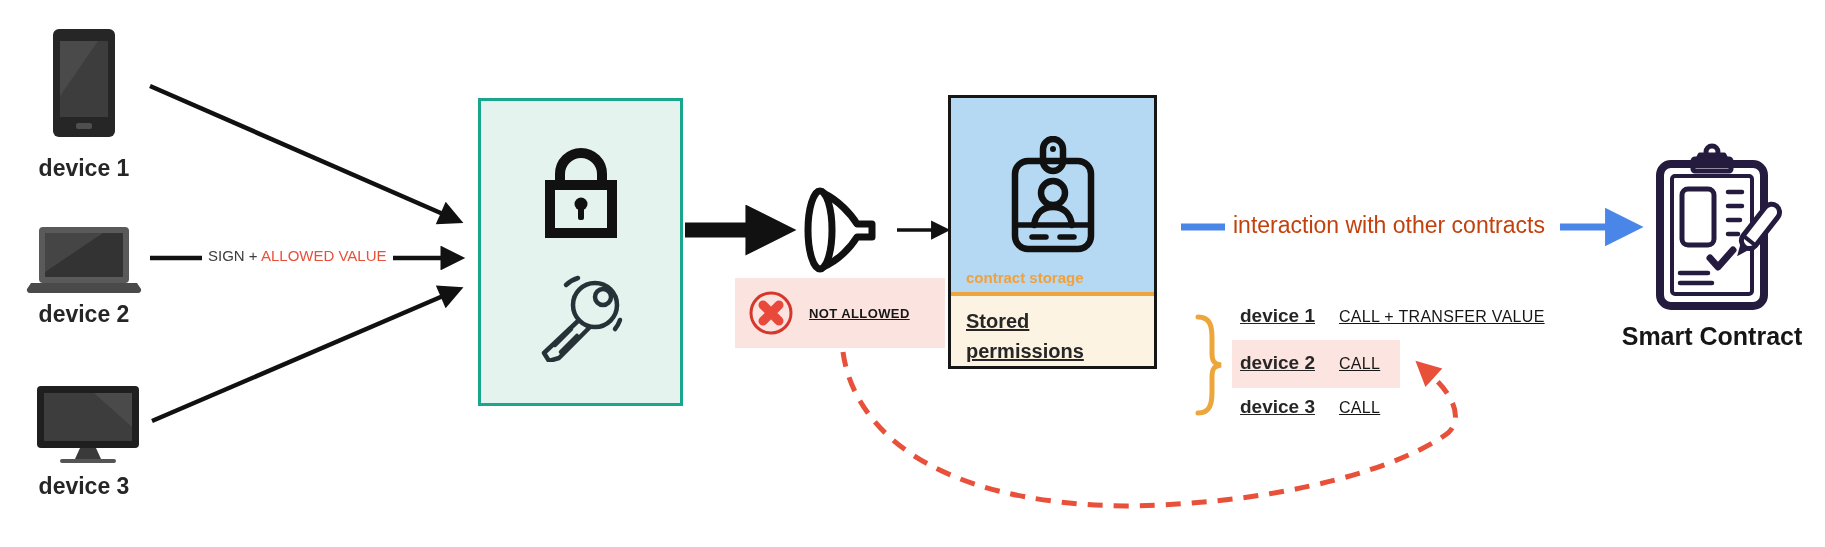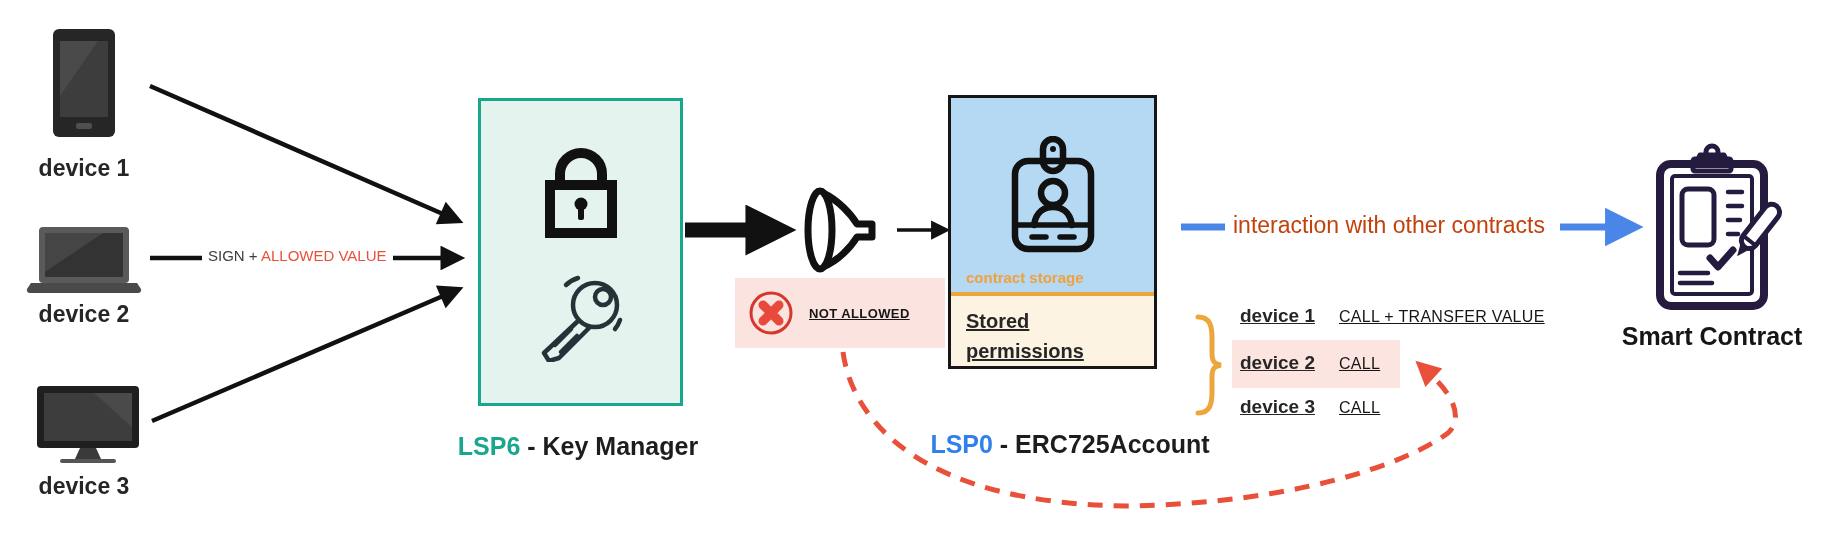--- a/index.html
+++ b/index.html
@@ -115,21 +115,20 @@
           <circle cx="71" cy="25" r="8"></circle>
           <path d="M46 49 L12 81 l5 8 10-3 31-31"></path>
           <line x1="23" y1="73" x2="39" y2="57"></line>
           <line x1="29" y1="80" x2="45" y2="64"></line>
           <path d="M34 13 a30 30 0 0 1 12 -7"></path>
           <path d="M88 48 a30 30 0 0 1 -5 9"></path>
         </g>
       </svg>
     </span>
   </div>
-  <div class="box-title" style="left:428px;top:432px;width:300px"><span class="teal">LSP6</span><span> - Key Manager</span></div>
 
   <div class="abs layer" style="left:798px;top:183px">
     <svg width="90" height="94" viewBox="0 0 90 94">
       <g fill="none" stroke="#111" stroke-width="7" stroke-linejoin="round">
         <ellipse cx="22" cy="47" rx="12" ry="39"></ellipse>
         <path d="M25 10 C 40 17, 53 31, 59 41 L74 41 L74 54 L59 54 C 53 64, 40 78, 25 84"></path>
       </g>
     </svg>
   </div>
 
@@ -159,21 +158,20 @@
           <circle cx="48" cy="13" r="3" fill="#111"></circle>
         </svg>
       </span>
       <div class="storage-label">contract storage</div>
     </div>
     <div class="lsp0-divider"></div>
     <div class="lsp0-bottom">
       <div class="stored">Stored permissions</div>
     </div>
   </div>
-  <div class="box-title" style="left:920px;top:430px;width:300px"><span class="blue">LSP0</span><span> - ERC725Account</span></div>
 
   <div class="abs layer" style="left:1193px;top:314px">
     <svg width="32" height="102" viewBox="0 0 32 102">
       <path d="M5 3 C 17 3, 19 12, 19 24 L19 39 C 19 47, 21 50, 28 51 C 21 52, 19 55, 19 63 L19 78 C 19 90, 17 99, 5 99" fill="none" stroke="#eda63c" stroke-width="5" stroke-linecap="round"></path>
     </svg>
   </div>
 
   <div class="perm-hl" style="position:absolute;left:1232px;top:340px;width:168px;height:48px"></div>
   <div class="perm-row" style="left:1240px;top:305px">
     <span class="perm-dev">device 1</span><span class="perm-val">CALL + TRANSFER VALUE</span>

